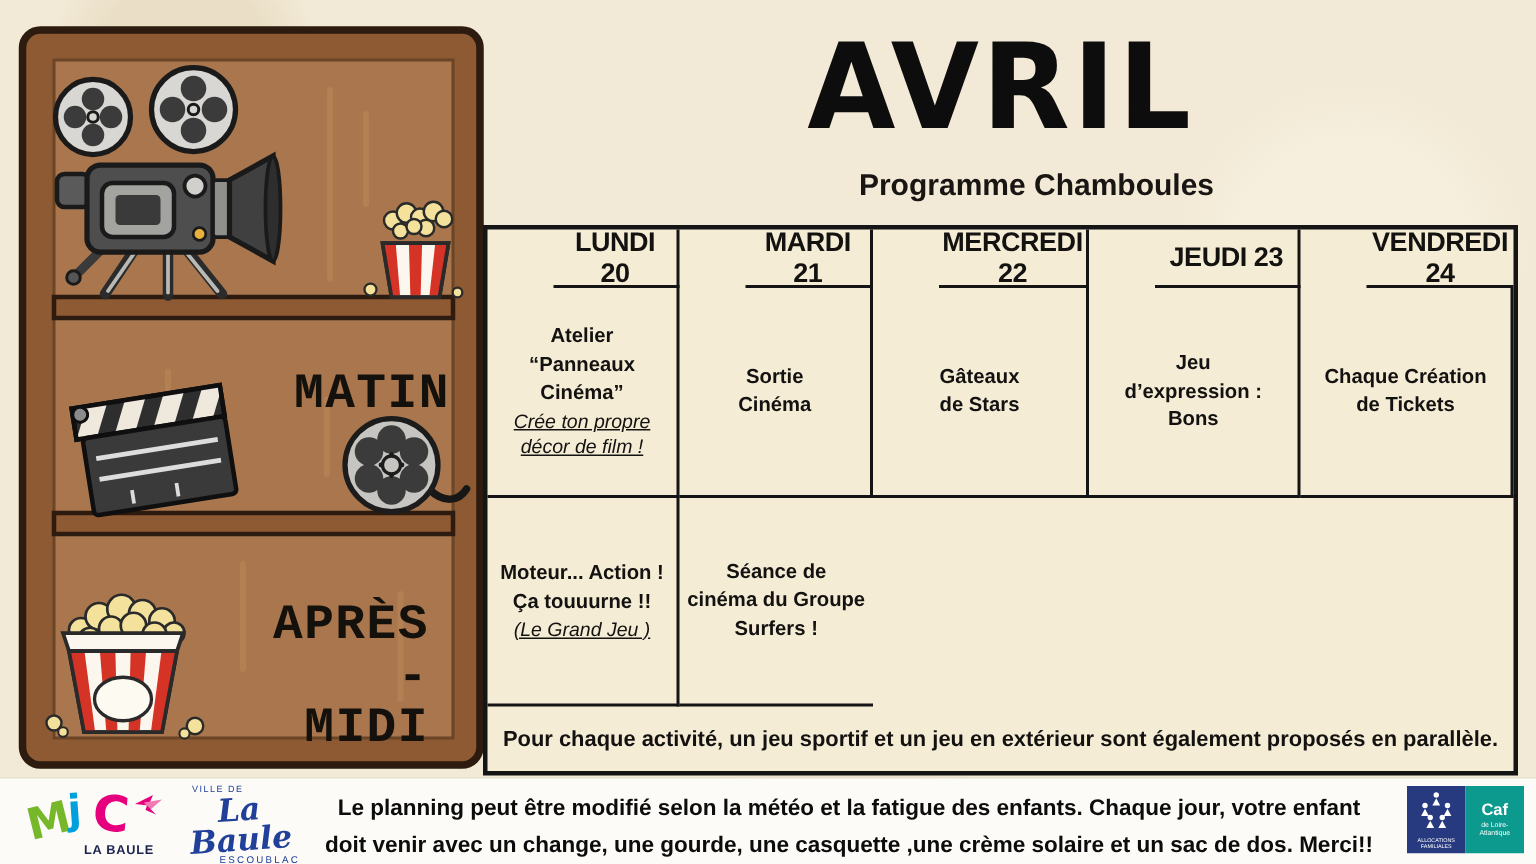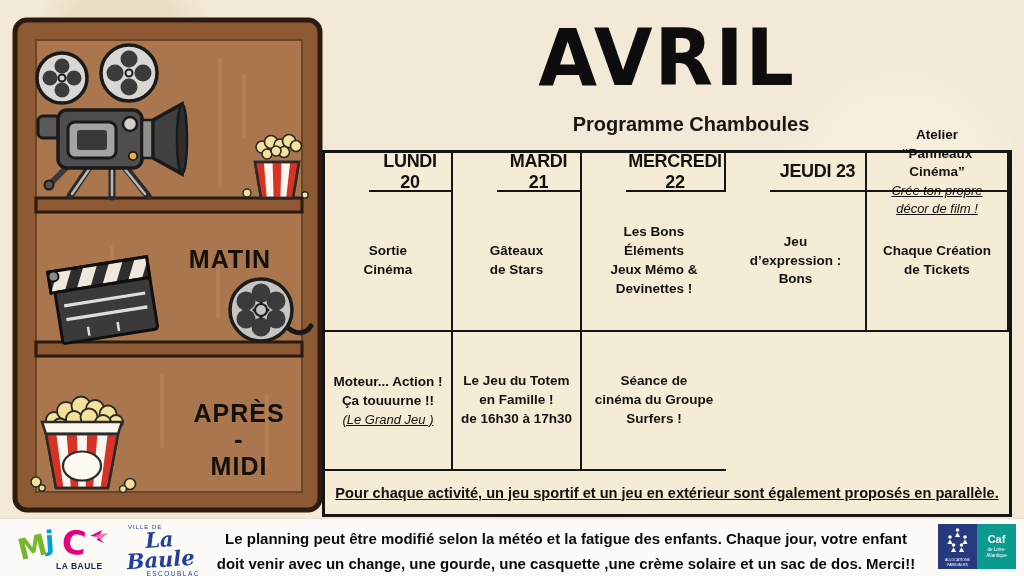--- a/index.html
+++ b/index.html
@@ -25,29 +25,29 @@
          grid-template-rows:39px 140px 139px 43px;
          border:3px solid #151515; background:#f5ecd6; }
   .c { border-right:2.5px solid #151515; border-bottom:2.5px solid #151515;
        display:flex; flex-direction:column; align-items:center; justify-content:center;
        text-align:center; padding:3px 4px; color:#131210; }
   .c.last { border-right:none; }
   .hdr { font-weight:bold; font-size:18px; letter-spacing:-0.3px;margin-left:44px; }
   .main { font-weight:bold; font-size:13.5px; line-height:1.4; white-space:pre-line; }
   .sub  { font-style:italic; font-size:13px; line-height:1.35; white-space:pre-line;text-decoration:underline; }
   .noterow { grid-column:1 / -1; border-right:none; border-bottom:none;
-             font-weight:bold; font-size:14.6px;text-decoration:underline; }
+             font-weight:bold; font-size:14.6px; }
 
   
   .shelf { position:absolute; left:12px; top:16px; width:312px; height:498px; }
-  .rowlabel { position:absolute; width:140px; text-align:center;
-              font-family:Liberation Sans, sans-serif; font-weight:bold; color:#14110d;
-              font-size:25px; letter-spacing:1px; line-height:1.05; white-space:pre-line; }
+  .rowlabel { position:absolute; width:140px; text-align:right;
+              font-family:Liberation Mono, monospace; font-weight:bold; color:#14110d;
+              font-size:33px; letter-spacing:1px; line-height:1.05; white-space:pre-line; }
   .lbl-matin { left:148px; top:230px; }
-  .lbl-apmidi { left:157px; top:384px; }
+  .lbl-apmidi { left:134px; top:384px; }
 
   
   .footer { position:absolute; left:0; top:518px; width:1024px; height:58px;
             background:#fcfbf7; border-top:1px solid #e6dfcf; }
   .disclaimer { position:absolute; left:205px; top:527px; width:722px; text-align:center;
                 font-weight:bold; font-size:15px; line-height:1.65; color:#0c0c0c;
                 white-space:pre-line; }
   .mjc { position:absolute; left:12px; top:523px; width:108px; height:50px; }
   .mjc .lm { position:absolute; left:6px; top:7px; font-family:"DejaVu Sans",sans-serif;
              font-weight:bold; font-size:29px; color:#76b82a; transform:rotate(-14deg); }
@@ -228,61 +228,51 @@
   </div>
 
   <div class="title">AVRIL</div>
   <div class="subtitle">Programme Chamboules</div>
 
   <div class="cal">
     <div class="c hdr">LUNDI 20</div>
     <div class="c hdr">MARDI 21</div>
     <div class="c hdr">MERCREDI 22</div>
     <div class="c hdr">JEUDI 23</div>
+    <div class="c hdr last">VENDREDI 24</div>
 
     <div class="c">
       <div class="main">Atelier
 “Panneaux
 Cinéma”</div>
       <div class="sub">Crée ton propre
 décor de film !</div>
     </div>
     <div class="c">
       <div class="main">Sortie
 Cinéma</div>
     </div>
     <div class="c">
       <div class="main">Gâteaux
 de Stars</div>
     </div>
-    <div class="c last">
-      <div class="main">Les Bons
-Éléments
-Jeux Mémo &amp;
-Devinettes !</div>
-    </div>
 
     <div class="c">
       <div class="main">Jeu
 d’expression :
 Bons</div>
     </div>
     <div class="c">
       <div class="main">Chaque Création
 de Tickets</div>
     </div>
     <div class="c">
       <div class="main">Moteur... Action !
 Ça touuurne !!</div>
       <div class="sub">(Le Grand Jeu )</div>
-    </div>
-    <div class="c">
-      <div class="main">Le Jeu du Totem
-en Famille !
-de 16h30 à 17h30</div>
     </div>
     <div class="c last">
       <div class="main">Séance de
 cinéma du Groupe
 Surfers !</div>
     </div>
 
     <div class="c noterow">Pour chaque activité, un jeu sportif et un jeu en extérieur sont également proposés en parallèle.</div>
   </div>
 

